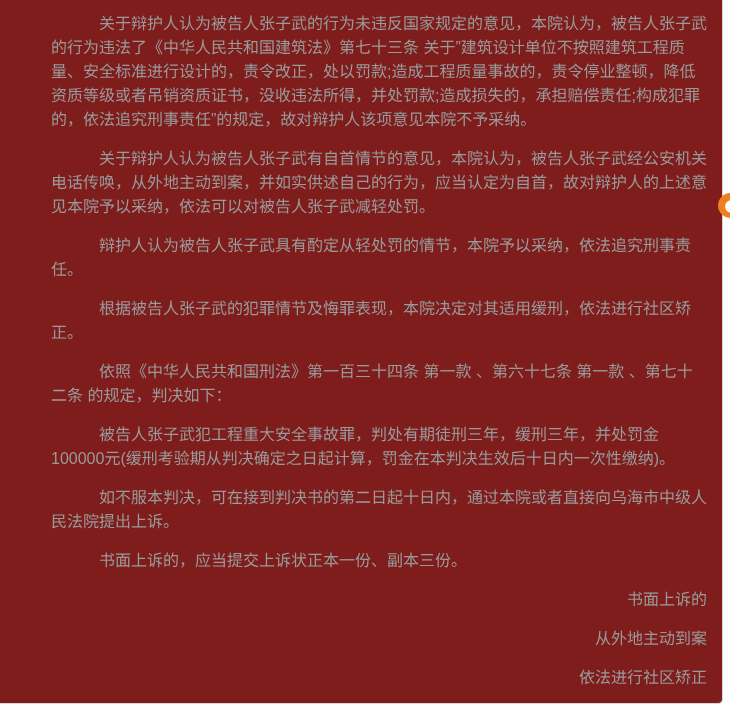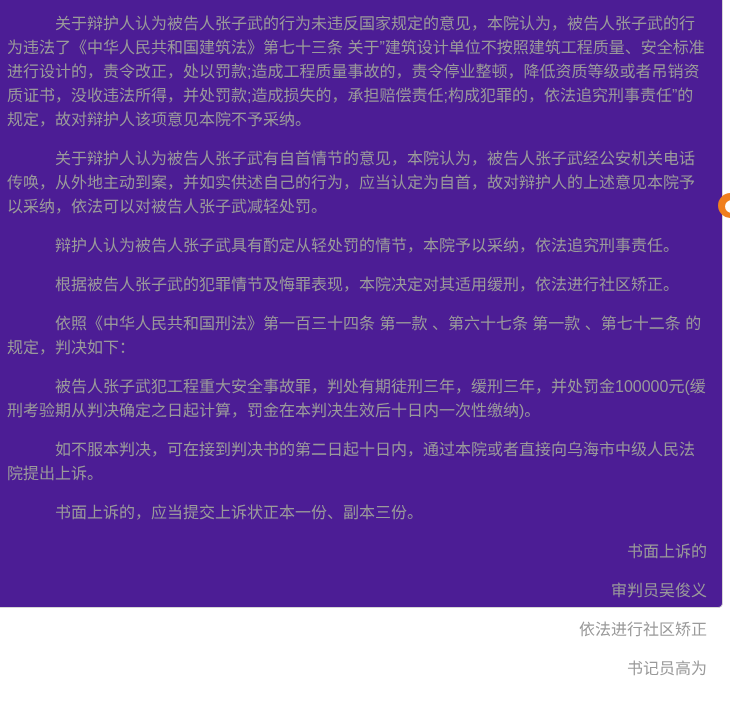--- a/index.html
+++ b/index.html
@@ -14,25 +14,26 @@
     height: 708px;
     overflow: hidden;
     background: #ffffff;
   }
   .sheet {
     position: absolute;
     top: 0;
     left: 0;
     box-sizing: border-box;
     width: 723px;
-    height: 608px;
-    background: #4c1d95;
+    height: 704px;
+    background: #7f1d1d;
     border-right: 1px solid #d6d6d6;
     border-bottom: 1px solid #d6d6d6;
     border-bottom-right-radius: 5px;
+    padding-left: 44px;
   }
   .content {
     padding: 12px 15px 0 7px;
     color: #9a9a9a;
     font-size: 16px;
     line-height: 24px;
   }
   .para {
     margin: 15px 0;
     text-indent: 48px;
@@ -75,19 +76,19 @@
     <div class="content">
       <p class="para">关于辩护人认为被告人张子武的行为未违反国家规定的意见，本院认为，被告人张子武的行为违法了《中华人民共和国建筑法》第七十三条 关于”建筑设计单位不按照建筑工程质量、安全标准进行设计的，责令改正，处以罚款;造成工程质量事故的，责令停业整顿，降低资质等级或者吊销资质证书，没收违法所得，并处罚款;造成损失的，承担赔偿责任;构成犯罪的，依法追究刑事责任”的规定，故对辩护人该项意见本院不予采纳。</p>
       <p class="para">关于辩护人认为被告人张子武有自首情节的意见，本院认为，被告人张子武经公安机关电话传唤，从外地主动到案，并如实供述自己的行为，应当认定为自首，故对辩护人的上述意见本院予以采纳，依法可以对被告人张子武减轻处罚。</p>
       <p class="para">辩护人认为被告人张子武具有酌定从轻处罚的情节，本院予以采纳，依法追究刑事责任。</p>
       <p class="para">根据被告人张子武的犯罪情节及悔罪表现，本院决定对其适用缓刑，依法进行社区矫正。</p>
       <p class="para">依照《中华人民共和国刑法》第一百三十四条 第一款 、第六十七条 第一款 、第七十二条 的规定，判决如下：</p>
       <p class="para">被告人张子武犯工程重大安全事故罪，判处有期徒刑三年，缓刑三年，并处罚金100000元(缓刑考验期从判决确定之日起计算，罚金在本判决生效后十日内一次性缴纳)。</p>
       <p class="para">如不服本判决，可在接到判决书的第二日起十日内，通过本院或者直接向乌海市中级人民法院提出上诉。</p>
       <p class="para">书面上诉的，应当提交上诉状正本一份、副本三份。</p>
       <p class="sig">书面上诉的</p>
-      <p class="sig">审判员吴俊义</p>
+      <p class="sig">从外地主动到案</p>
       <p class="sig">依法进行社区矫正</p>
       <p class="sig">书记员高为</p>
     </div>
   </div>
   <div class="floating-widget"></div>
 </div>
 
 </body></html>

